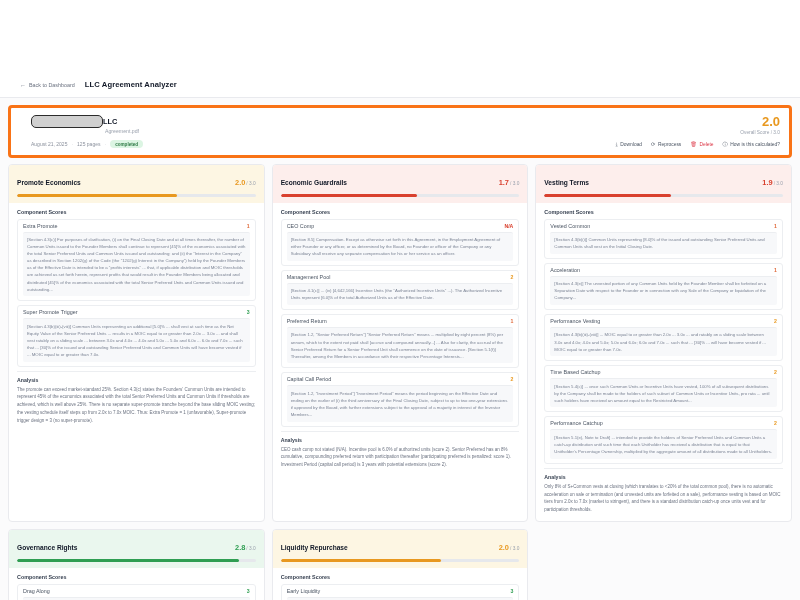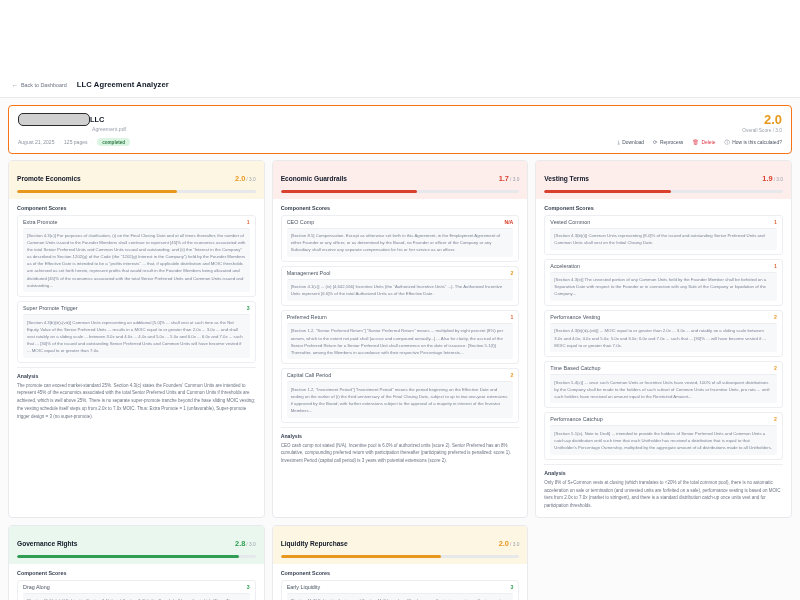--- a/index.html
+++ b/index.html
@@ -11,38 +11,38 @@
     overflow: hidden;
   }
   .page { width: 800px; height: 600px; background: #fbfbfc; position: relative; }
 
   
   .topnav {
     height: 26px;
     background: #ffffff;
     border-bottom: 1px solid #e9eaee;
     display: flex; align-items: center;
-    padding: 0 12px;
+    padding: 0 20px;
     gap: 10px;
     margin-top: 72px;
   }
   .back-link {
     display: flex; align-items: center; gap: 3px;
     font-size: 5.4px; color: #6b7280; cursor: pointer;
   }
   .back-arrow { font-size: 6px; color: #6b7280; line-height: 1; }
   .app-title { font-size: 7.6px; font-weight: bold; color: #111827; letter-spacing: .1px; }
 
   
   .doc-card {
     margin: 7px 8px 0 8px;
     background: #ffffff;
-    border: 1px solid #f97316;
+    border: 3px solid #f97316;
     border-radius: 4px;
-    padding: 7px 9px 7px 9px;
+    padding: 7px 9px 7px 20px;
     display: flex; justify-content: space-between; align-items: flex-start;
     min-height: 44px;
   }
   .doc-left { display: flex; flex-direction: column; gap: 2px; }
   .doc-name-row { display: flex; align-items: center; }
   .redaction {
     width: 72px; height: 13px;
     background: #d0d0d0;
     border: 1px solid #2b2b2b;
     border-radius: 5px;

